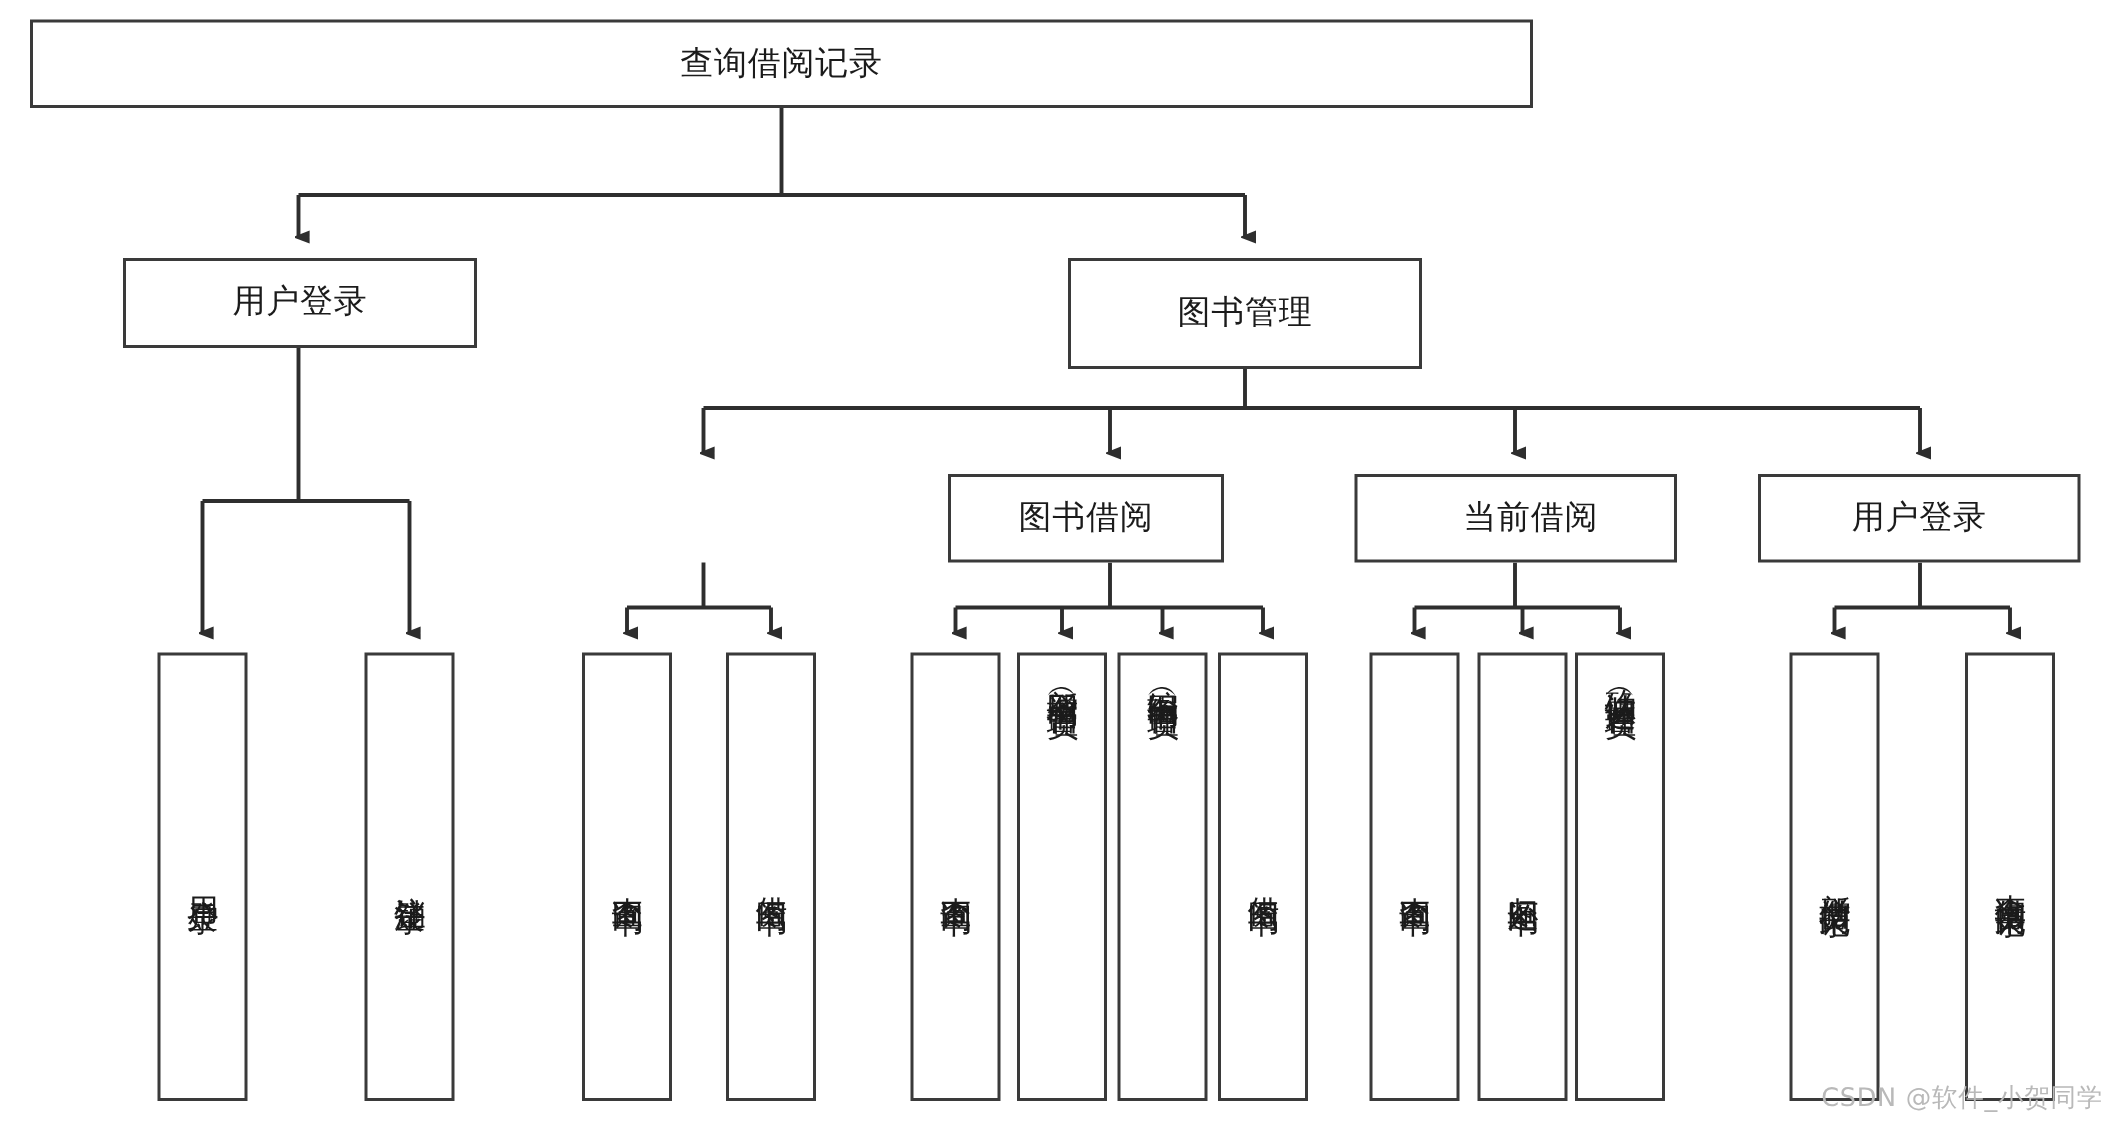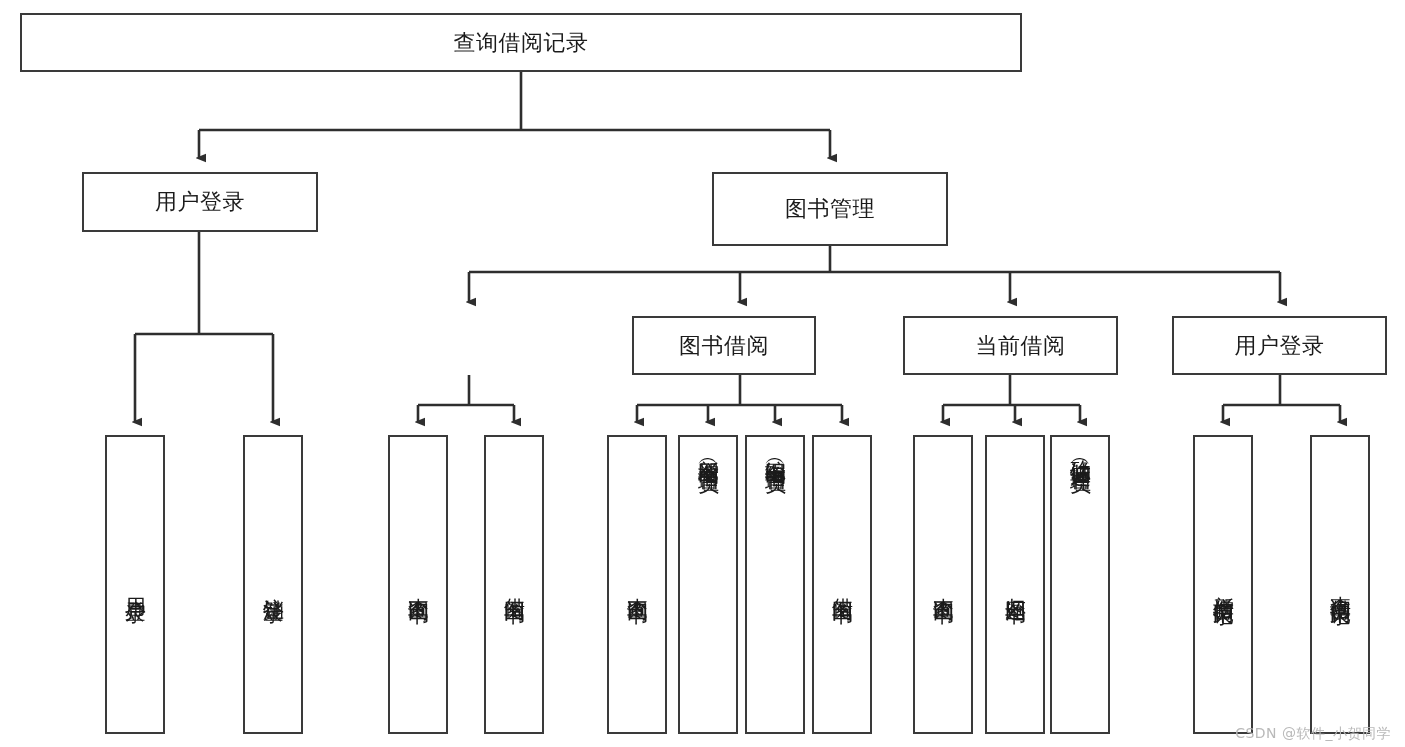--- a/index.html
+++ b/index.html
@@ -54,23 +54,23 @@
     font-size: 21px;
     letter-spacing: 2px;
     margin: 0 auto;
   }
   .node.vertical.centered {
     align-items: center;
     padding-top: 0;
   }
   #watermark {
     position: absolute;
-    right: 14px;
+    right: 3px;
     bottom: 4px;
-    font-size: 14px;
+    font-size: 17px;
     color: #b9b9b9;
     letter-spacing: 0.5px;
     white-space: nowrap;
     font-family: "DejaVu Sans", "Liberation Sans", sans-serif;
     margin-left: 12px;
   }
 </style>
 </head>
 <body>
 

